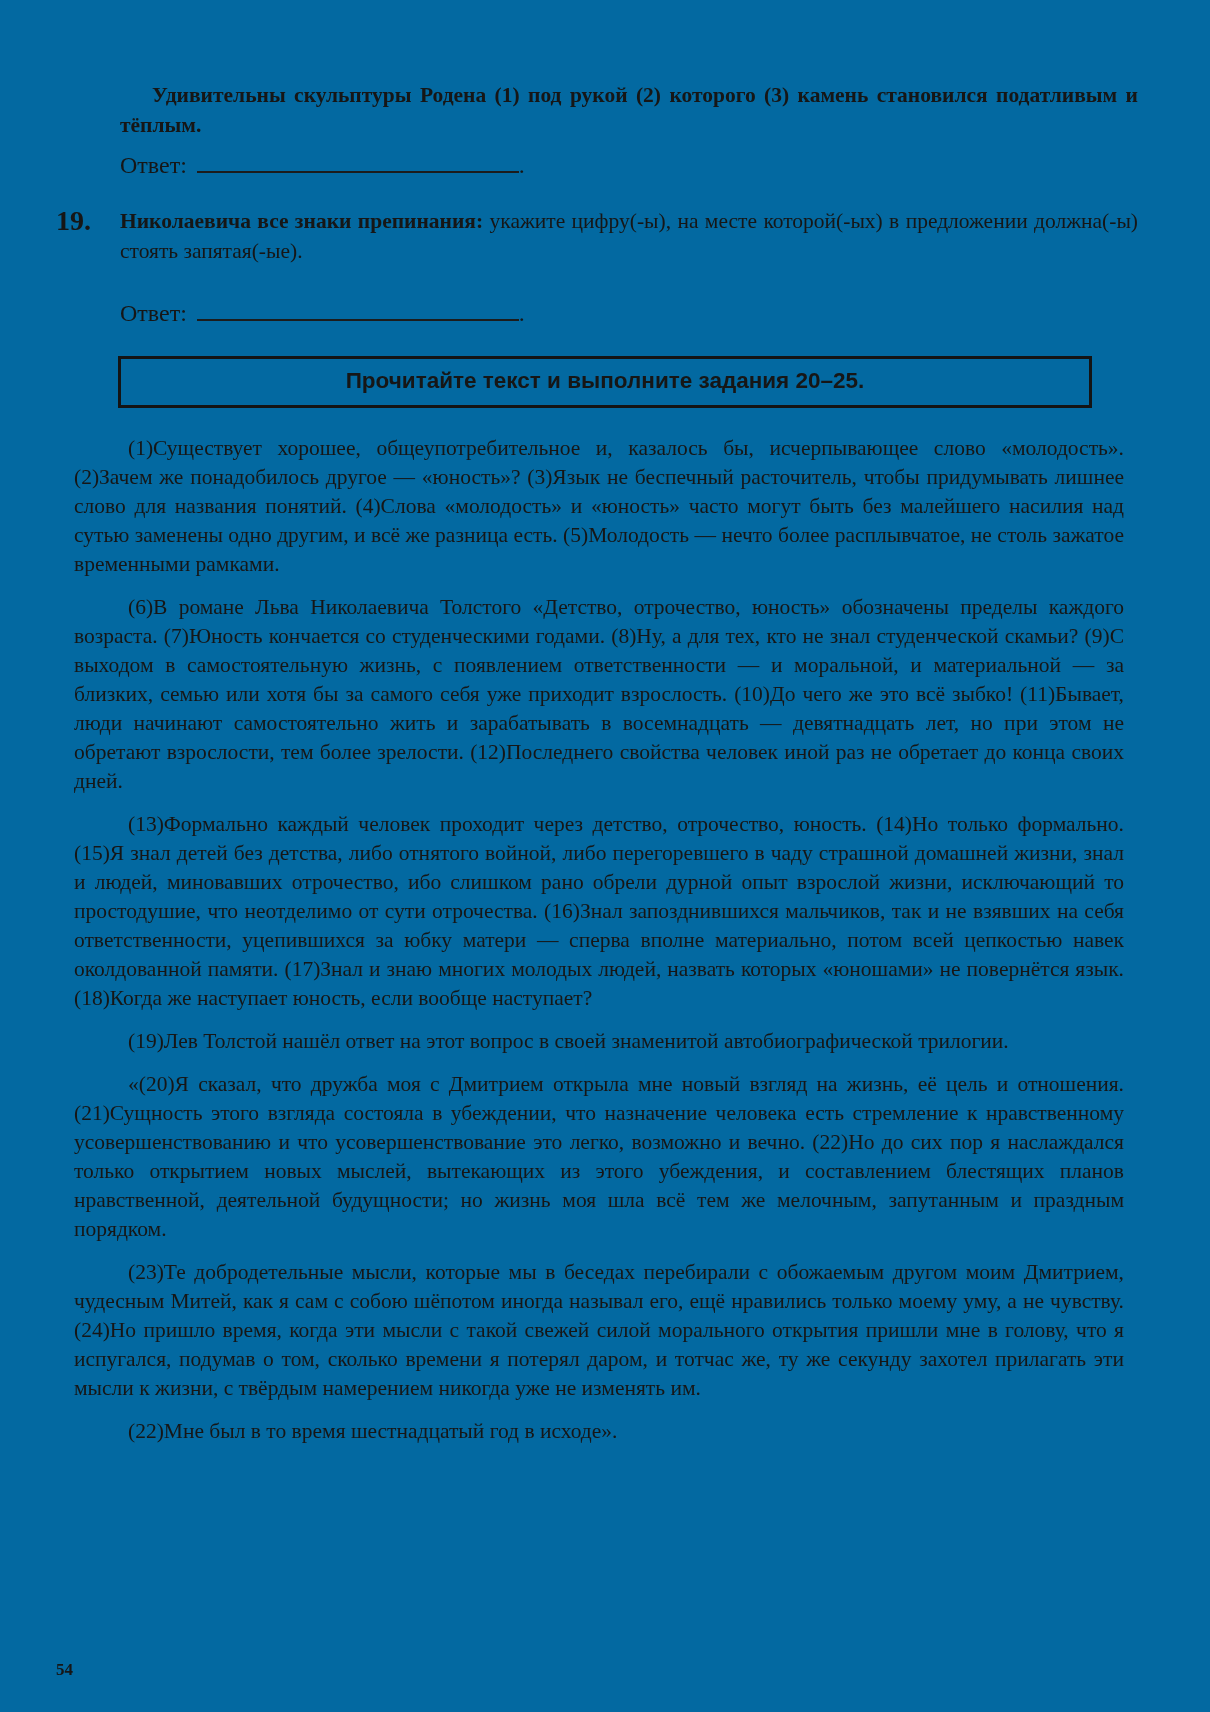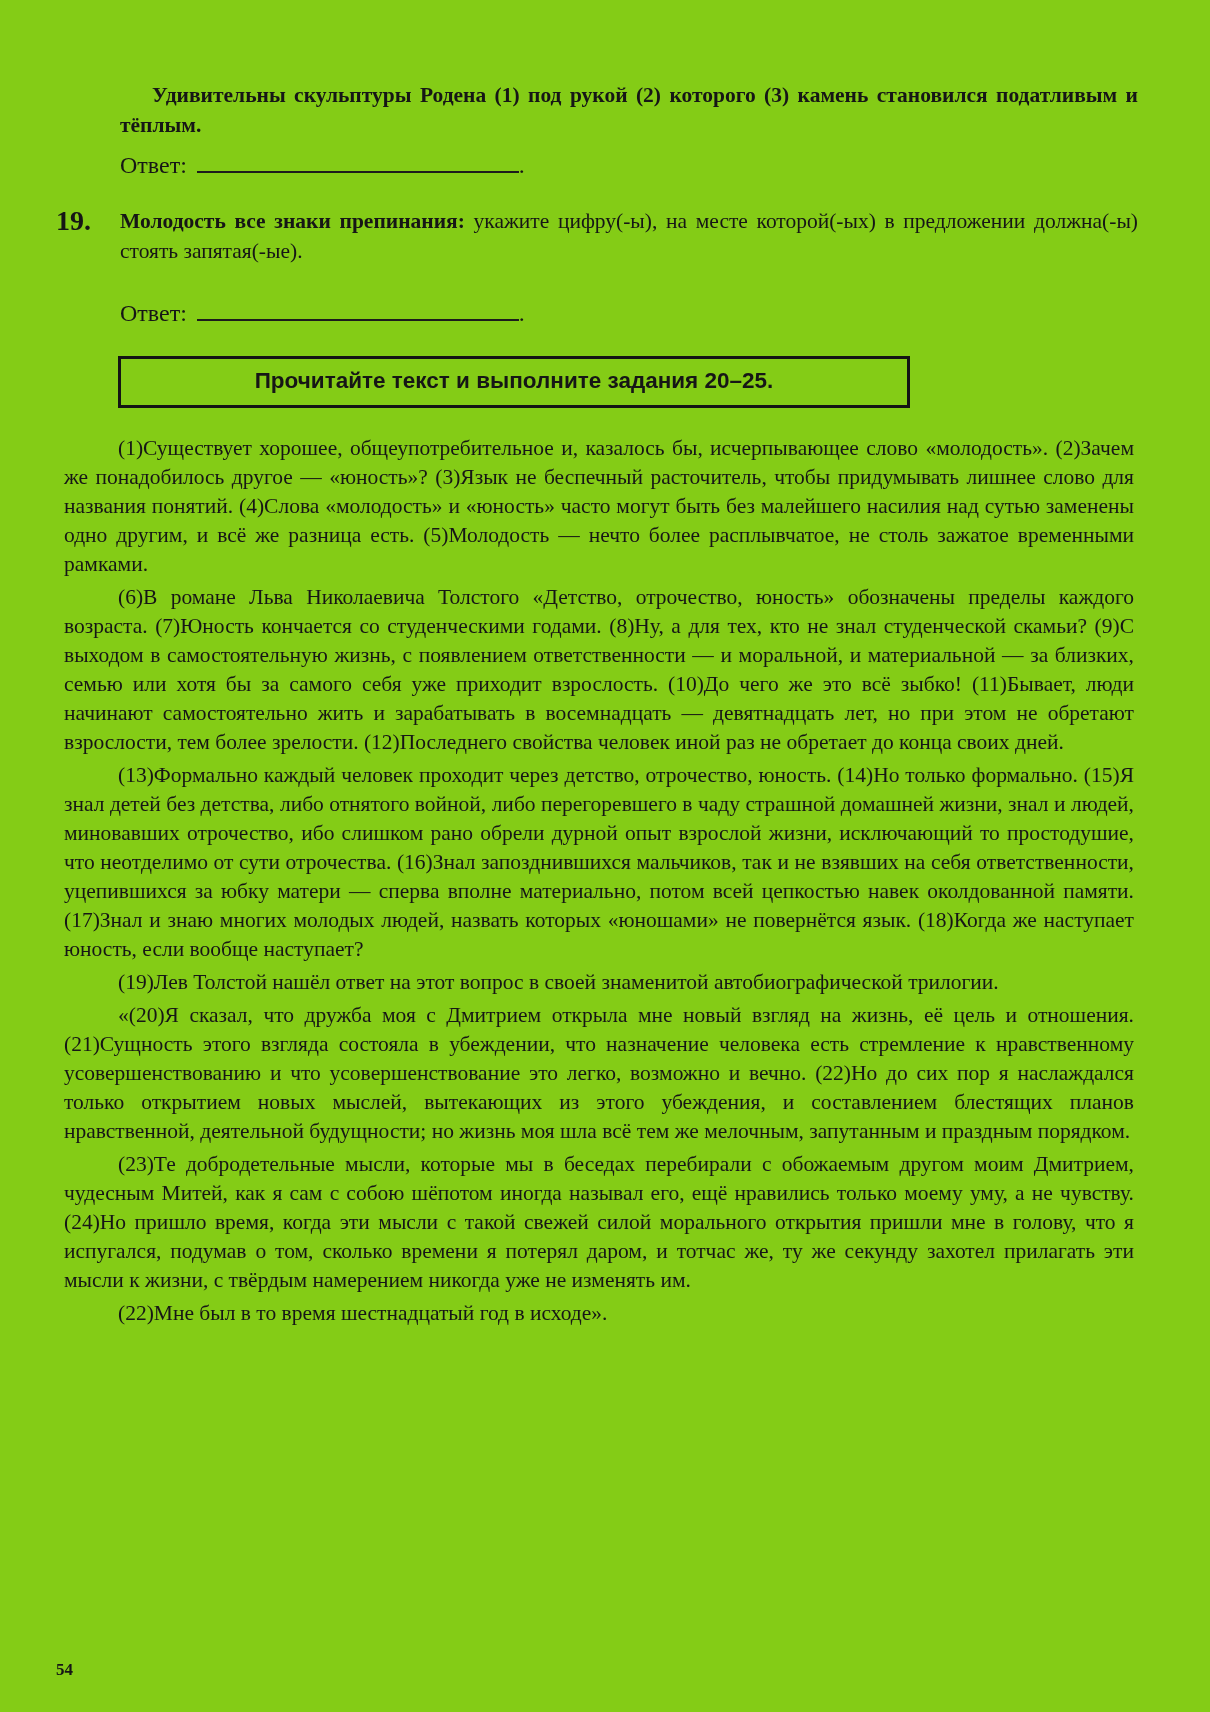--- a/index.html
+++ b/index.html
@@ -5,21 +5,21 @@
   html, body {
     margin: 0;
     padding: 0;
     background: #ffffff;
   }
   .page {
     position: relative;
     width: 1210px;
     height: 1712px;
     box-sizing: border-box;
-    background: #84cc16;
+    background: #0369a1;
     color: #161616;
     font-family: "Liberation Serif", "DejaVu Serif", serif;
     padding: 80px 72px 0 60px;
     overflow: hidden;
   }
   .task {
     position: relative;
     margin-left: 60px;
   }
   .task-number {
@@ -59,31 +59,31 @@
     height: 0.95em;
     margin-left: 10px;
     border-bottom: 2px solid #1c1c1c;
     vertical-align: baseline;
   }
   .gap-md { height: 22px; }
   .gap-lg { height: 26px; }
   .reading-box {
     box-sizing: border-box;
     margin: 28px 0 26px 58px;
-    width: 792px;
+    width: 974px;
     border: 3px solid #141414;
     padding: 9px 10px 11px 10px;
     text-align: center;
     font-family: "Liberation Sans", "DejaVu Sans", sans-serif;
     font-weight: bold;
     font-size: 22.5px;
     line-height: 26px;
   }
   .passage p {
-    margin: 4px;
+    margin: 14px;
     font-size: 21.5px;
     line-height: 29px;
     text-align: justify;
     text-indent: 54px;
   }
   .page-number {
     position: absolute;
     left: 56px;
     bottom: 32px;
     font-weight: bold;
@@ -99,21 +99,21 @@
     <p class="task-sentence">Удивительны скульптуры Родена (1) под рукой (2) которого (3) камень становился податливым и тёплым.</p>
     <div class="answer-line">
       <span>Ответ:</span><span class="answer-blank"></span><span>.</span>
     </div>
   </div>
 
   <div class="gap-lg"></div>
 
   <div class="task">
     <div class="task-number">19.</div>
-    <p class="task-instruction"><b>Молодость все знаки препинания:</b><span> укажите цифру(-ы), на месте которой(-ых) в предложении должна(-ы) стоять запятая(-ые).</span></p>
+    <p class="task-instruction"><b>Николаевича все знаки препинания:</b><span> укажите цифру(-ы), на месте которой(-ых) в предложении должна(-ы) стоять запятая(-ые).</span></p>
     <div class="gap-md"></div>
     <div class="answer-line">
       <span>Ответ:</span><span class="answer-blank"></span><span>.</span>
     </div>
   </div>
 
   <div class="reading-box">
     <span>Прочитайте текст и выполните задания 20–25.</span>
   </div>
 

